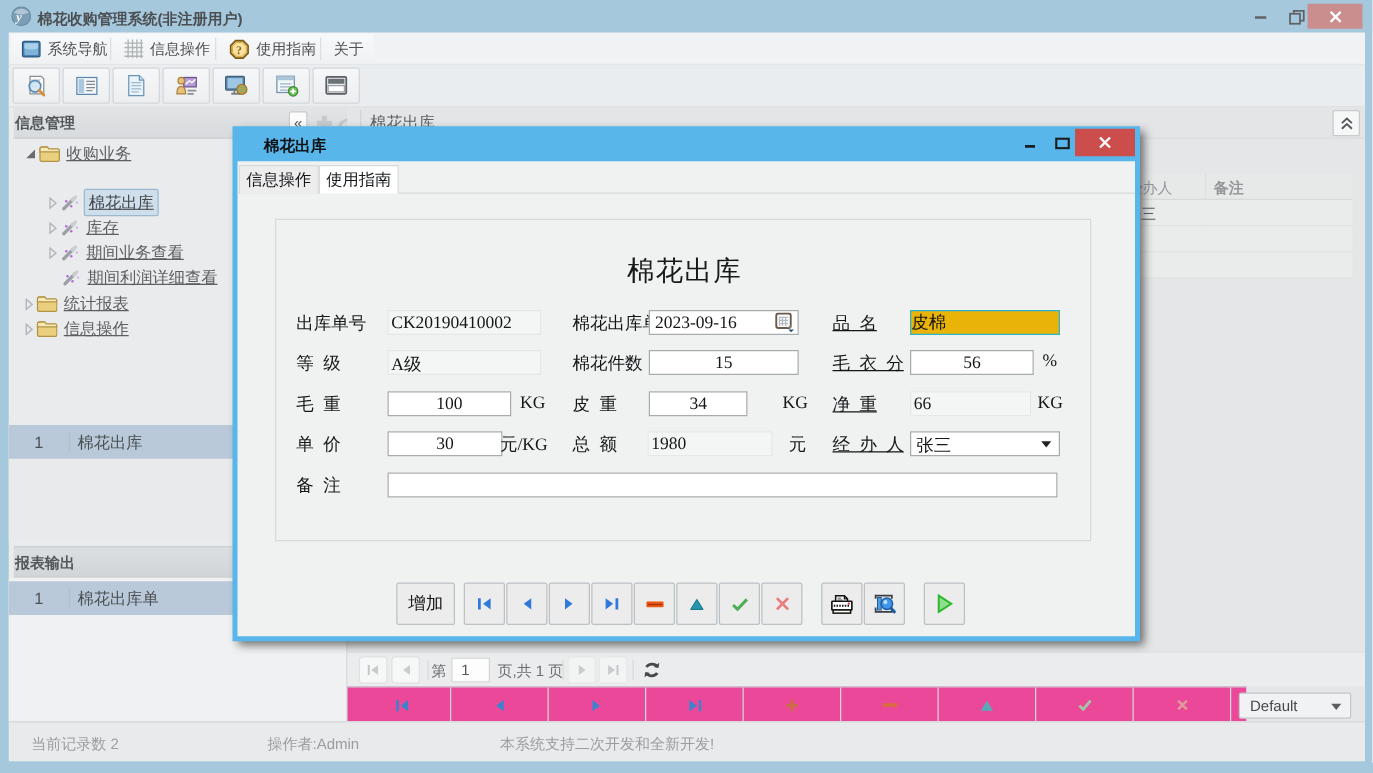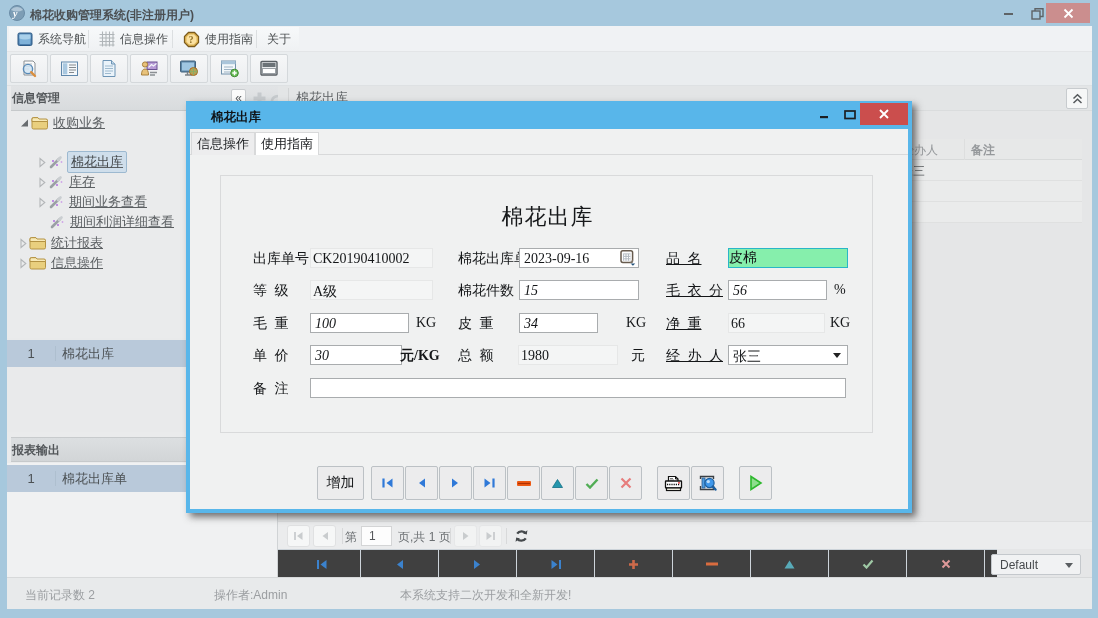--- a/index.html
+++ b/index.html
@@ -62,21 +62,21 @@
   .grow .c1 { position:absolute; left:623px; top:3px; }
 
   
   #pager { position:absolute; left:0; top:435px; width:814px; height:28px; background:#ebeced; border-top:1px solid #dddedf; }
   .pg-btn { position:absolute; top:3px; width:23px; height:22px; background:#f6f7f7; border:1px solid #e0e1e2; border-radius:3px; display:flex; align-items:center; justify-content:center; }
   .pg-sep { position:absolute; top:6px; width:1px; height:16px; background:#d8d9da; }
   .pg-txt { position:absolute; top:7px; font-size:12px; color:#6b6f72; }
   #pg-input { position:absolute; left:83px; top:4px; width:31px; height:20px; background:#fdfdfd; border:1px solid #d4d5d6; font-size:12px; color:#55585b; text-align:left; padding:2px 0 0 7px; }
 
   
-  #navigator { position:absolute; left:0; top:463px; width:719px; height:28px; background:#404040; border-top:1px solid #ccd3d9; }
+  #navigator { position:absolute; left:0; top:463px; width:719px; height:28px; background:#ec4899; border-top:1px solid #ccd3d9; }
   .nav-cell { position:absolute; top:0; height:28px; border-right:1px solid #cdd4da; display:flex; align-items:center; justify-content:center; }
   #nav-preset { position:absolute; left:713px; top:4px; width:90px; height:21px; background:#f1f2f3; border:1px solid #c4c8cc; border-radius:2px; font-size:12px; color:#46494c; display:flex; align-items:center; padding-left:8px; }
   #nav-preset .dd { position:absolute; right:7px; top:8px; width:0; height:0; border-left:4px solid transparent; border-right:4px solid transparent; border-top:5px solid #5a5e61; }
 
   
   #statusbar { left:7px; top:577px; width:1085px; height:32px; background:#e8eaeb; border-top:1px solid #d7d9da; color:#9b9ea1; font-size:12px; }
   #st1 { position:absolute; left:18px; top:9px; }
   #st2 { position:absolute; left:207px; top:9px; }
   #st3 { position:absolute; left:393px; top:9px; }
 
@@ -96,28 +96,28 @@
   #dlg-tab1 { left:1px; width:64px; background:#ededee; border:1px solid #d8d9da; border-bottom:none; }
   #dlg-tab2 { left:65px; width:64px; background:#ffffff; border:1px solid #d8d9da; border-bottom:none; }
 
   
   #groupbox { position:absolute; left:30px; top:46px; width:653px; height:258px; border:1px solid #d9dadb; background:#f0f1f1; }
   #form-title { position:absolute; left:0; top:26px; width:653px; text-align:center; font-family:"Liberation Sans", sans-serif; font-size:22px; color:#17191b; letter-spacing:1px; }
   .flabel { position:absolute; font-family:"Liberation Serif", serif; font-size:14px; color:#141618; white-space:pre; word-spacing:4px; }
   .ffield { position:absolute; height:20px; font-family:"Liberation Serif", serif; font-size:14px; color:#141618; }
   .f-ro { background:#f4f5f5; border:1px solid #e6e7e7; padding:2px 4px 2px 2px; }
   .f-edit { background:#ffffff; border:1px solid #a9acae; padding:2px 4px; }
-  .f-right { text-align:left;font-style:italic; }
+  .f-right { text-align:center; }
   .fsuffix { position:absolute; font-family:"Liberation Serif", serif; font-size:14px; color:#141618; }
-  .c1l { left:32px; } .c1f { left:89px; }
+  .c1l { left:16px; } .c1f { left:89px; }
   .c2l { left:237px; } .c2f { left:298px; }
   .c3l { left:445px;text-decoration:underline; } .c3f { left:507px; }
   .r1 { top:72px; } .r2 { top:104px; } .r3 { top:137px; } .r4 { top:169px; } .r5 { top:202px; }
   .rl1 { top:74px; } .rl2 { top:106px; } .rl3 { top:139px; } .rl4 { top:171px; } .rl5 { top:204px; }
-  #f-pinming { background:#86efac; border:1px solid #29b6c8; }
+  #f-pinming { background:#eab308; border:1px solid #29b6c8; }
   #f-date-icon { position:absolute; right:2px; top:1px; }
   #f-combo-arrow { position:absolute; right:6px; top:7px; width:0; height:0; border-left:4px solid transparent; border-right:4px solid transparent; border-top:5px solid #222; }
 
   
   .dlg-btn { position:absolute; top:337px; width:33px; height:34px; background:#ececed; border:1px solid #bcc1c5; border-radius:2px; display:flex; align-items:center; justify-content:center; }
   #btn-add { left:127px; width:47px; font-family:"Liberation Serif", serif; font-size:14px; color:#141618; }
   #btn-first { left:181px; } #btn-prev { left:215px; } #btn-next { left:249px; } #btn-last { left:283px; }
   #btn-del { left:317px; } #btn-up { left:351px; } #btn-ok { left:385px; } #btn-cancel { left:419px; }
   #btn-print { left:467px; } #btn-preview { left:501px; } #btn-run { left:549px; }
 
@@ -609,21 +609,21 @@
         <span class="fsuffix rl3" style="left:195px;">KG</span>
         <span class="flabel c2l rl3">皮 重</span>
         <div class="ffield f-edit f-right c2f r3" style="width:79px;">34</div>
         <span class="fsuffix rl3" style="left:405px;">KG</span>
         <span class="flabel c3l rl3">净 重</span>
         <div class="ffield f-ro c3f r3" style="width:97px;">66</div>
         <span class="fsuffix rl3" style="left:609px;">KG</span>
 
         <span class="flabel c1l rl4">单 价</span>
         <div class="ffield f-edit f-right c1f r4" style="width:92px;">30</div>
-        <span class="fsuffix rl4" style="left:179px;font-weight:bold;">元/KG</span>
+        <span class="fsuffix rl4" style="left:179px;">元/KG</span>
         <span class="flabel c2l rl4">总 额</span>
         <div class="ffield f-ro c2f r4" style="width:100px; left:297px;">1980</div>
         <span class="fsuffix rl4" style="left:410px;">元</span>
         <span class="flabel c3l rl4">经 办 人</span>
         <div class="ffield f-edit c3f r4" style="width:120px;">
           <span>张三</span>
           <span id="f-combo-arrow"></span>
         </div>
 
         <span class="flabel c1l rl5">备 注</span>

